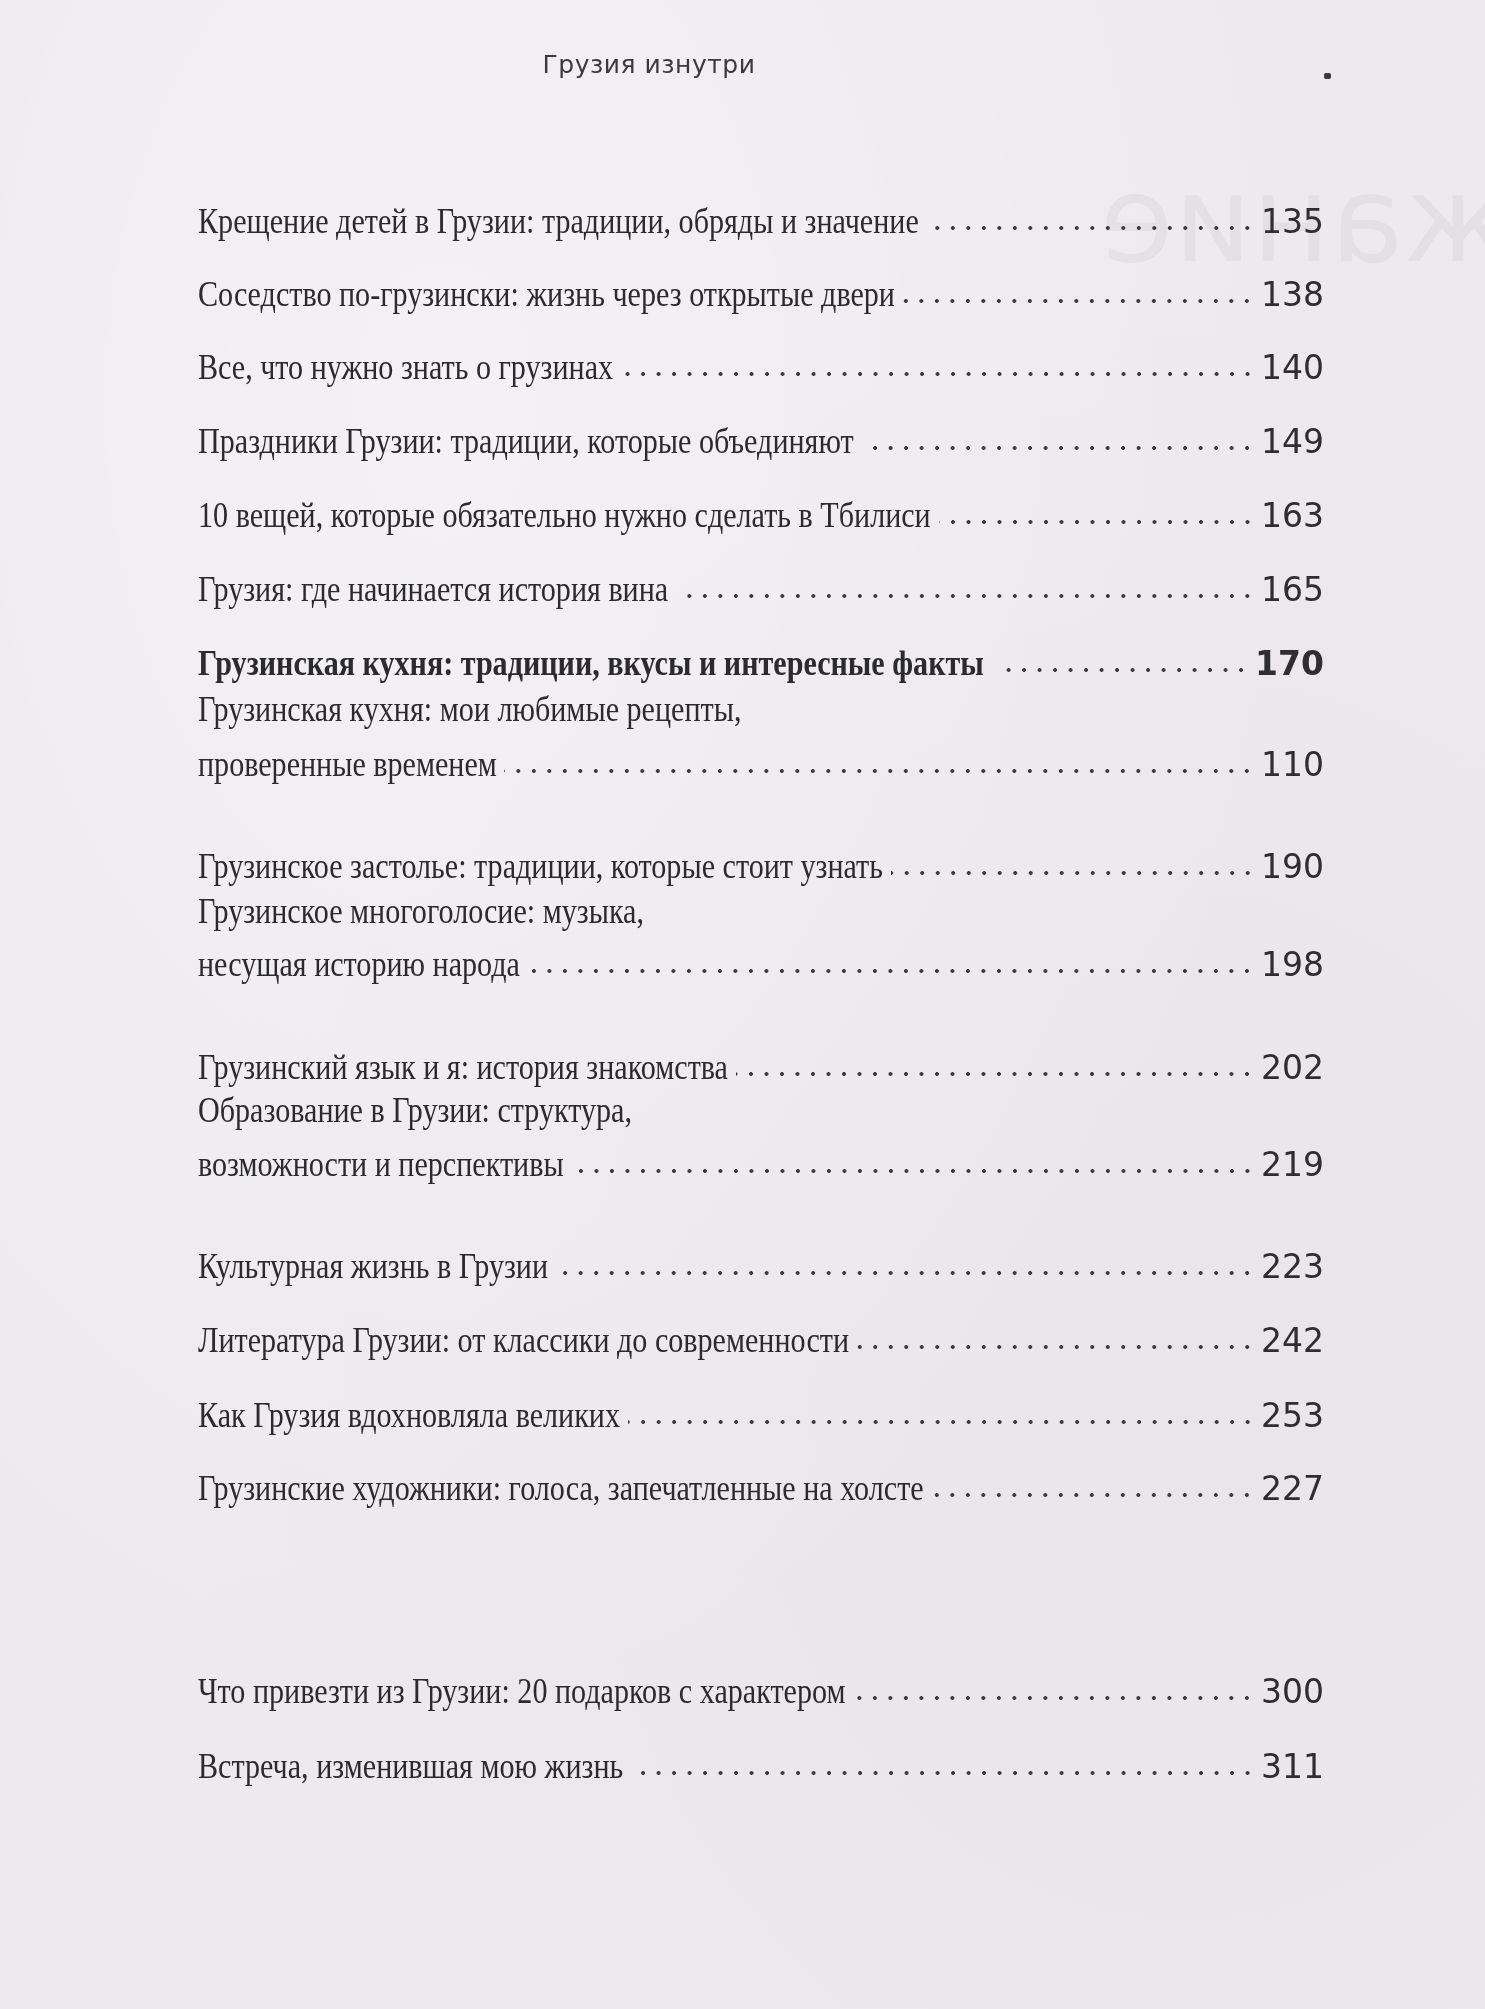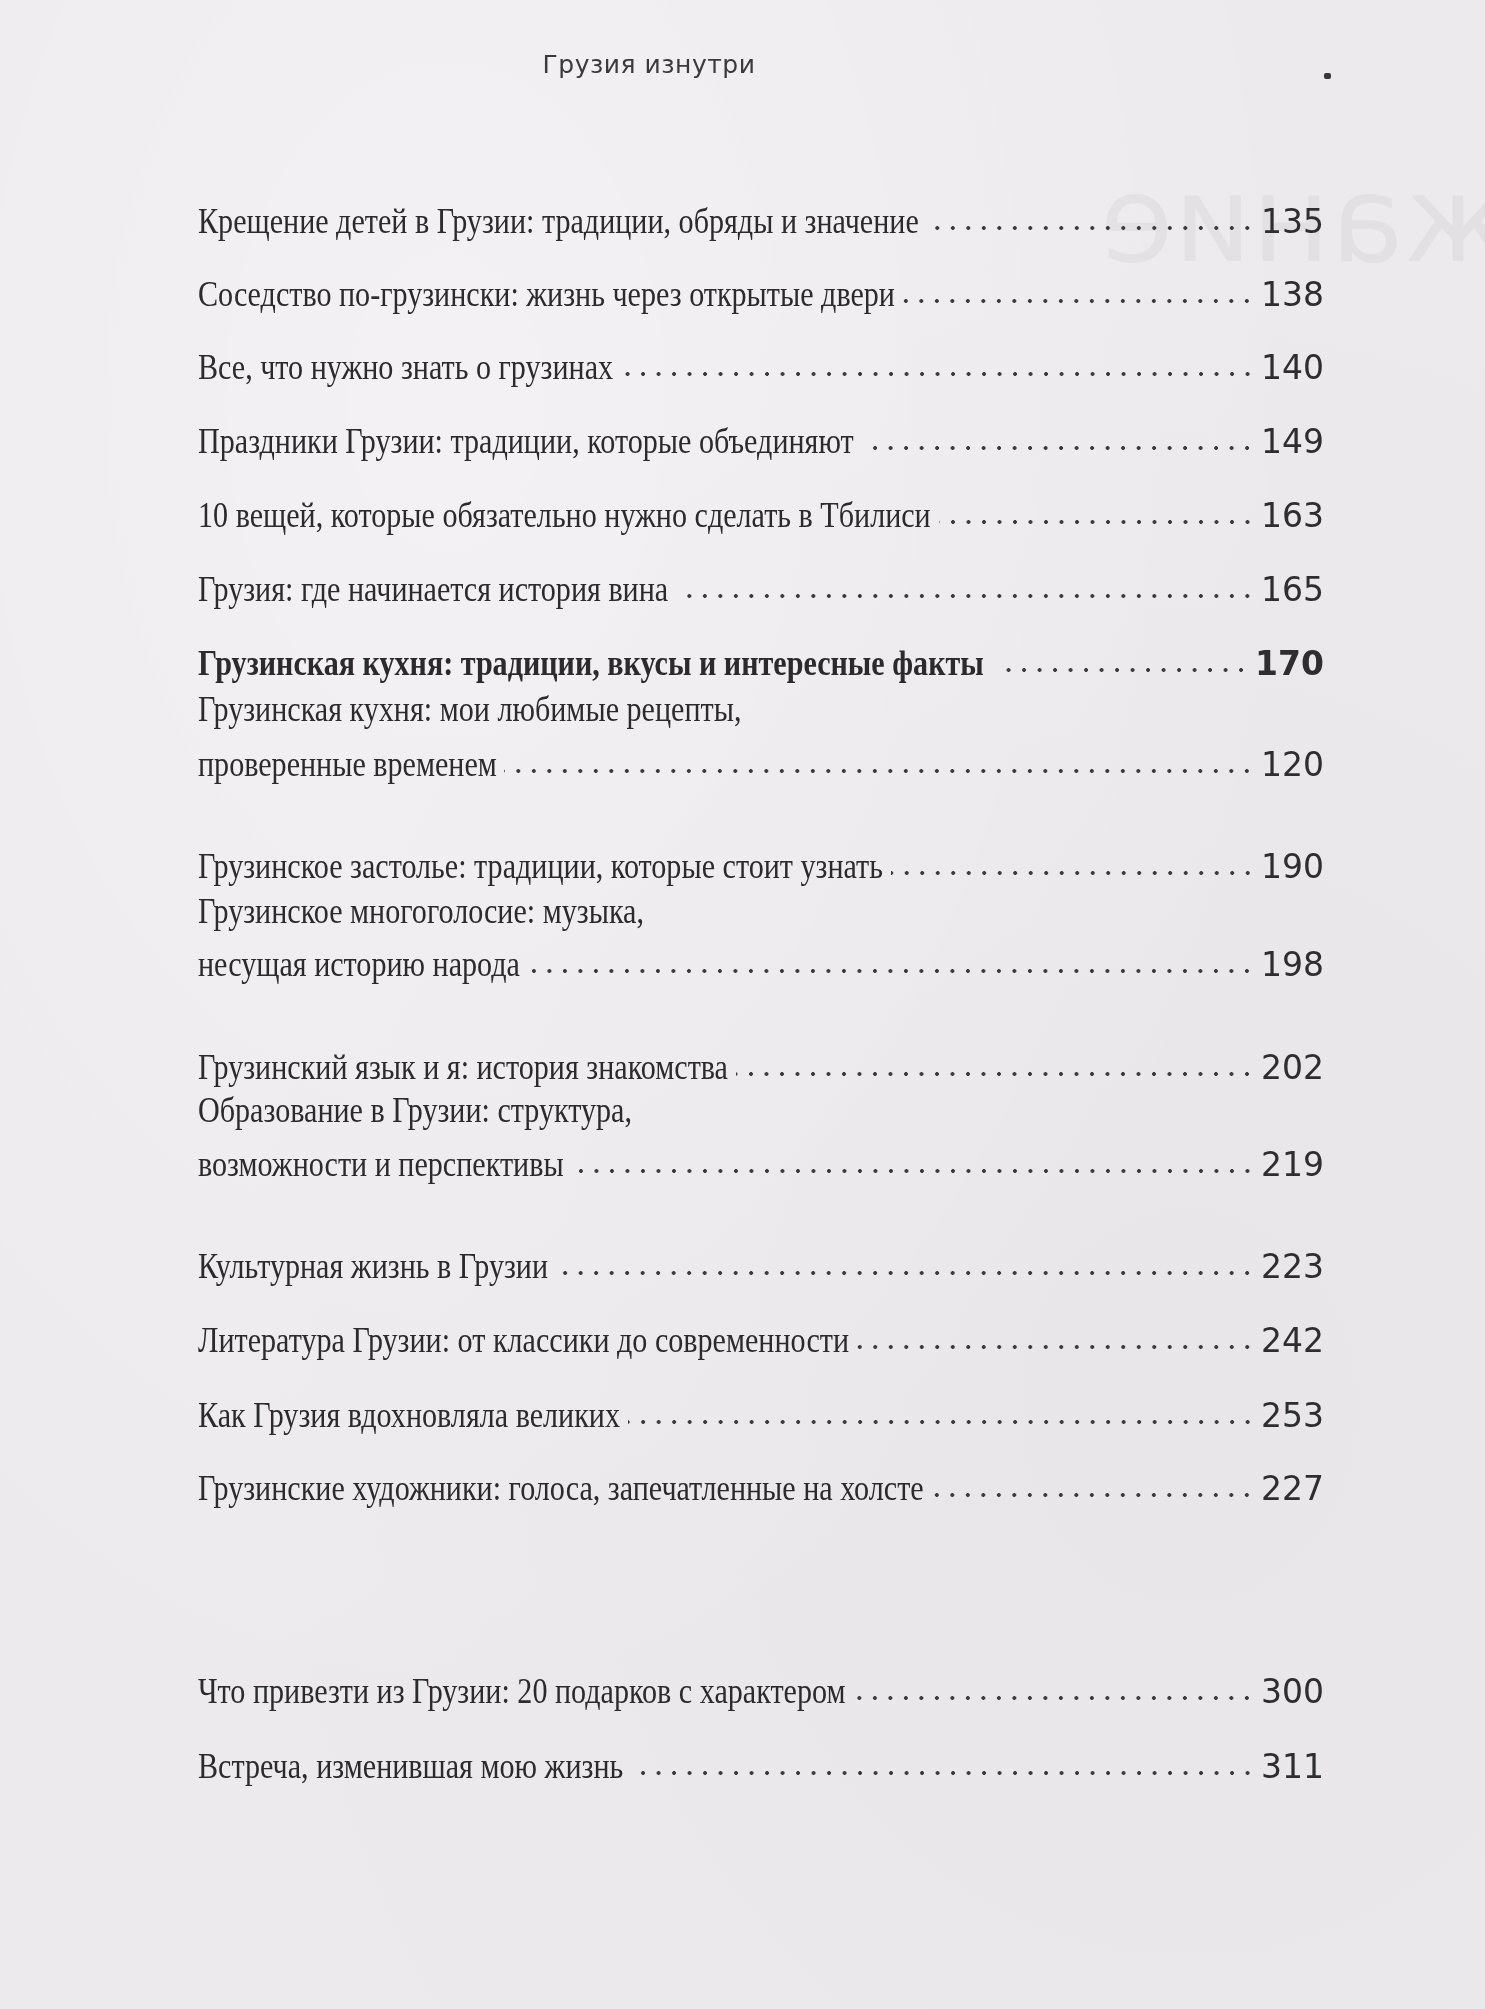--- a/index.html
+++ b/index.html
@@ -178,21 +178,21 @@
       </div>
     </div>
 
     <div class="entry" style="top:684px;">
       <div class="first-line">
         <span class="title-text">Грузинская кухня: мои любимые рецепты,</span>
       </div>
       <div class="line" style="margin-top:3px;">
         <span class="title-text" style="margin-right: -49.1097px;">проверенные временем</span>
         <span class="leader"></span>
-        <span class="page-num">120</span>
+        <span class="page-num">110</span>
       </div>
     </div>
 
     <div class="entry" style="top:811px;">
       <div class="line">
         <span class="title-text" style="margin-right: -111.997px;">Грузинское застолье: традиции, которые стоит узнать</span>
         <span class="leader"></span>
         <span class="page-num">190</span>
       </div>
     </div>

